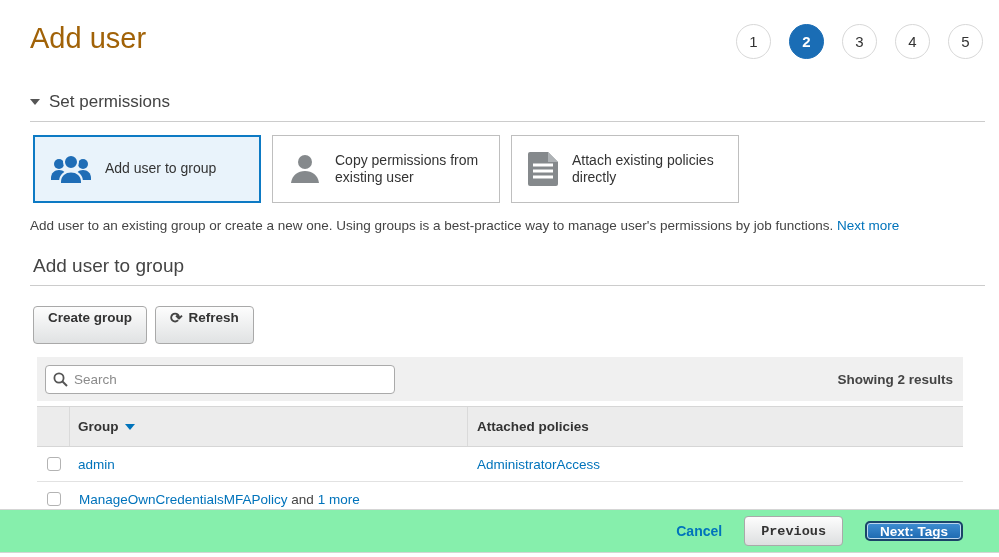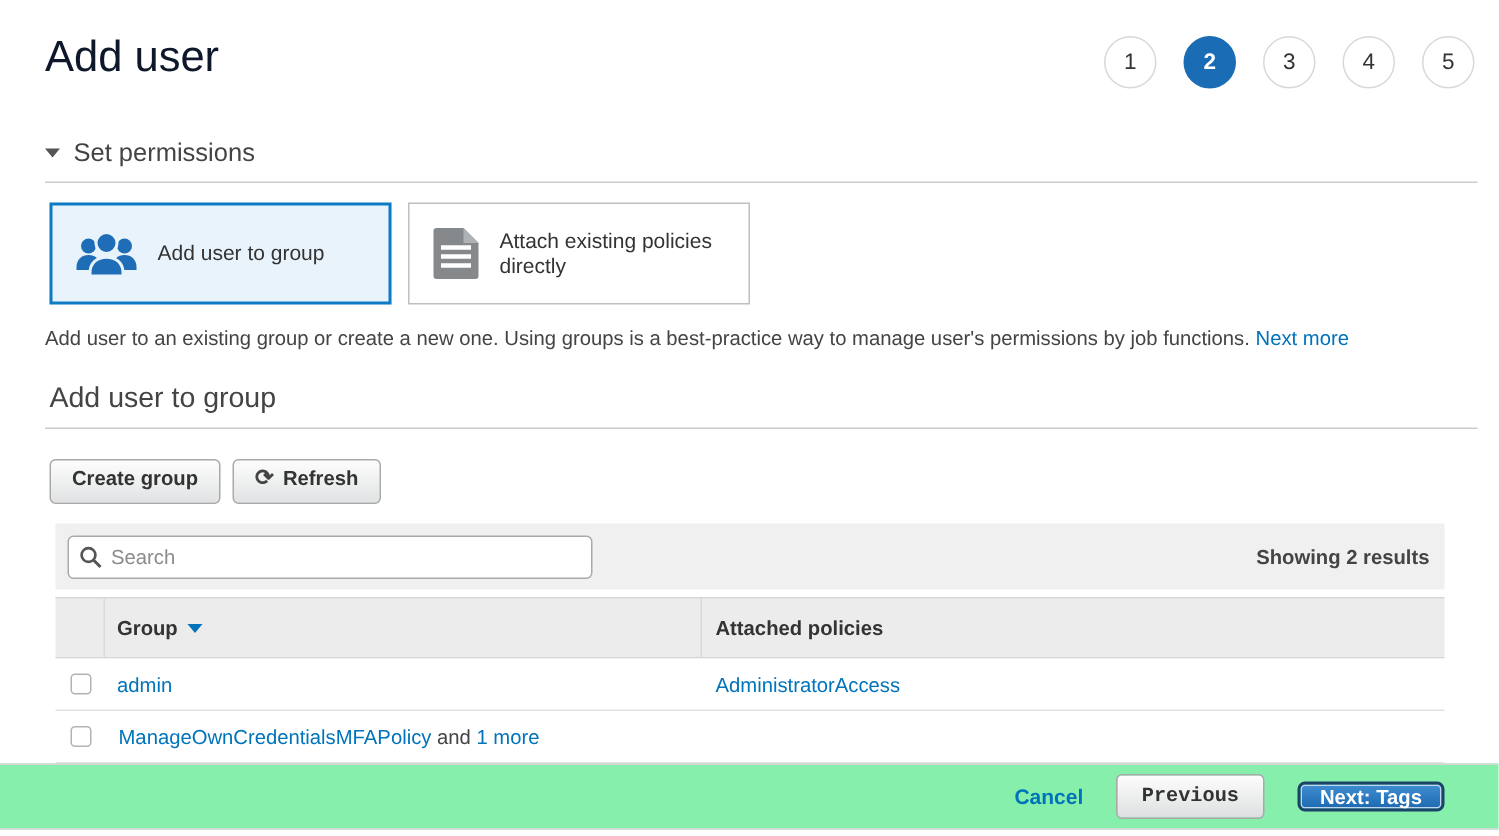--- a/index.html
+++ b/index.html
@@ -1,21 +1,21 @@
 <!DOCTYPE html>
 <html><head>
 <meta charset="utf-8">
 <style>
   * { margin:0; padding:0; box-sizing:border-box; }
   html,body { width:999px; height:557px; background:#fff; overflow:hidden;
     font-family:"Liberation Sans", sans-serif; color:#444; }
 
   
   .header { position:relative; height:76px; }
-  .page-title { position:absolute; left:30px; top:22px; font-size:29px; color:#0f172a; font-weight:400; }
+  .page-title { position:absolute; left:30px; top:22px; font-size:29px; color:#a16207; font-weight:400; }
   .steps { position:absolute; right:16px; top:24px; display:flex; gap:18px; }
   .step { width:35px; height:35px; border-radius:50%; background:#fff; border:1px solid #d8d8d8;
     display:flex; align-items:center; justify-content:center; font-size:15px; color:#333; cursor:default; }
   .step.active { background:#1a6db5; border-color:#1a6db5; color:#fff; font-weight:bold; }
 
   
   .section-head { margin:16px 30px 0 30px; font-size:17px; color:#444; display:flex; align-items:center; gap:9px; }
   .caret-down { width:0; height:0; border-left:5px solid transparent; border-right:5px solid transparent; border-top:6px solid #555; }
   .rule { border:none; border-top:1px solid #ccc; margin:9px 14px 0 30px; }
 
@@ -28,23 +28,23 @@
   .card svg { flex:0 0 auto; }
 
   
   .desc { margin:15px 30px 0 30px; font-size:13.5px; color:#444; }
   a.link { color:#0073bb; text-decoration:none; cursor:pointer; }
 
   
   .group-heading { margin:22px 30px 0 33px; font-size:19px; color:#444; font-weight:400; }
   .rule2 { border:none; border-top:1px solid #ccc; margin:8px 14px 0 30px; }
   .btn-row { margin:20px 0 0 33px; display:flex; gap:8px; }
-  .aws-btn { height:30px; padding:4px 14px; font-size:13.5px; font-weight:bold; color:#333;
+  .aws-btn { height:30px; padding:18px 14px; font-size:13.5px; font-weight:bold; color:#333;
     background:linear-gradient(#fdfdfd,#e0e2e3); border:1px solid #a9a9a9; border-radius:4px;
-    cursor:pointer; display:inline-flex; align-items:flex-start; gap:6px; font-family:"Liberation Sans",sans-serif; }
+    cursor:pointer; display:inline-flex; align-items:flex-end; gap:6px; font-family:"Liberation Sans",sans-serif; }
   .refresh-glyph { font-size:15px; font-weight:bold; color:#444; line-height:1; }
 
   
   .table-wrap { margin:13px 36px 0 37px; }
   .toolbar { background:#f0f0f0; height:44px; display:flex; align-items:center; padding:0 10px 0 8px; }
   .search-box { position:relative; width:364px; }
   .search-box input { width:350px; height:29px; border:1px solid #aaa; border-radius:4px; background:#fff;
     padding:0 8px 0 28px; font-size:13.5px; color:#444; font-family:"Liberation Sans",sans-serif; outline:none; }
   .search-box input::placeholder { color:#8b8b8b; }
   .search-icon-wrap { position:absolute; left:8px; top:7px; }
@@ -99,20 +99,29 @@
       <g fill="#1f6db6">
         <circle cx="10" cy="12" r="5"></circle>
           <path d="M2 26c0-5 3.5-8 8-8s8 3 8 8v2H2z"></path>
         <circle cx="34" cy="12" r="5"></circle>
           <path d="M26 26c0-5 3.5-8 8-8s8 3 8 8v2H26z"></path>
         <circle cx="22" cy="10" r="7" stroke="#e9f3fb" stroke-width="2"></circle>
         <path d="M11 30c0-7 5-10.5 11-10.5S33 23 33 30v2H11z" stroke="#e9f3fb" stroke-width="2"></path>
       </g>
     </svg>
     <span class="card-label">Add user to group</span>
+  </div>
+  <div class="card">
+    <svg width="36" height="36" viewBox="0 0 36 36">
+      <g fill="#85898c">
+        <circle cx="18" cy="11" r="7"></circle>
+        <path d="M4 32c1-8 7-12 14-12s13 4 14 12z"></path>
+      </g>
+    </svg>
+    <span class="card-label">Copy permissions from existing user</span>
   </div>
   <div class="card">
     <svg width="34" height="38" viewBox="0 0 34 38">
       <path fill="#85898c" d="M4 2 h18 l10 10 v22 a2 2 0 0 1 -2 2 h-26 a2 2 0 0 1 -2 -2 v-30 a2 2 0 0 1 2 -2 z"></path>
       <path fill="#aeb2b5" d="M22 2 l10 10 h-10 z"></path>
       <g stroke="#fff" stroke-width="3">
         <line x1="7" y1="15" x2="27" y2="15"></line>
           <line x1="7" y1="21" x2="27" y2="21"></line>
           <line x1="7" y1="27" x2="27" y2="27"></line>
       </g>

